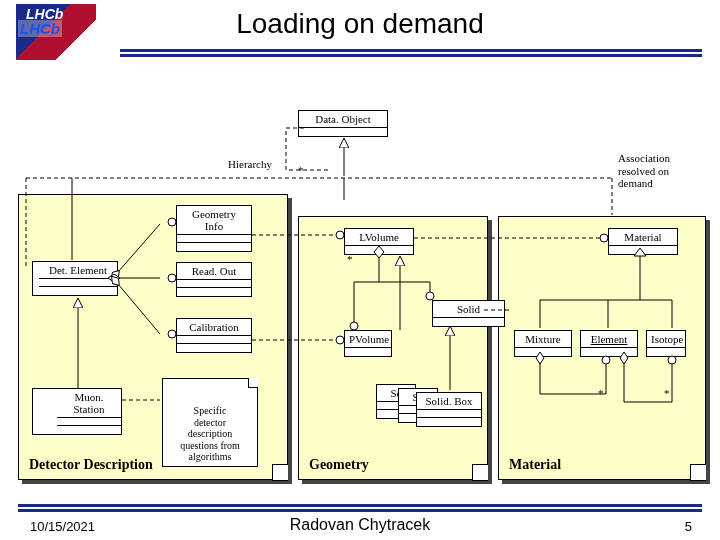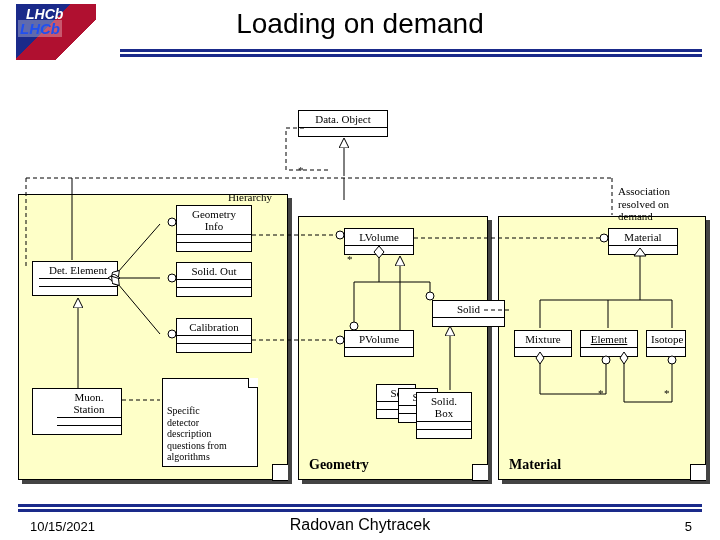--- a/index.html
+++ b/index.html
@@ -28,22 +28,22 @@
   .panel-fold { position: absolute; right: -1px; bottom: -1px; width: 16px; height: 16px; background: #fff; border-left: 1px solid #000; border-top: 1px solid #000; }
   .panel-fold::after { content:''; position:absolute; left:-1px; top:-1px; width:16px; height:16px; border-bottom:1px solid #000; border-right: none; transform: skew(0); }
   .panel-title { position: absolute; left: 10px; bottom: 6px; font-family: "Comic Sans MS", cursive; font-weight: bold; font-size: 14px; }
   
   
   .cbox { position: absolute; background: #fff; border: 1px solid #000; font-family: "Comic Sans MS", cursive; font-size: 11px; text-align: center; }
   .cbox .hdr { border-bottom: 1px solid #000; padding: 2px 4px; line-height: 1.1; }
   .cbox .sec { border-bottom: 1px solid #000; height: 8px; }
   .cbox .sec:last-child { border-bottom: none; }
   
-  .note { position: absolute; font-family: "Comic Sans MS", cursive; font-size: 11px; line-height: 1.15; margin-top: 33px; }
-  .notebox { position: absolute; background: #fff; border: 1px solid #000; font-family: "Comic Sans MS", cursive; font-size: 10px; padding: 3px 4px; line-height: 1.15; }
+  .note { position: absolute; font-family: "Comic Sans MS", cursive; font-size: 11px; line-height: 1.15; }
+  .notebox { position: absolute; background: #fff; border: 1px solid #000; font-family: "Comic Sans MS", cursive; font-size: 10px; text-align: center; padding: 3px 4px; line-height: 1.15; }
   .notebox .fold2 { position:absolute; right:-1px; top:-1px; width:10px; height:10px; background:#fff; border-left:1px solid #000; border-bottom:1px solid #000;}
   .aster { position: absolute; font-family: "Comic Sans MS", cursive; font-size: 11px; }
   
   
   svg.over { position:absolute; overflow: visible; }
 </style>
 </head>
 <body>
 
 <div class="logo">
@@ -53,20 +53,21 @@
 
 <div class="title-bar">
   <span class="title-text">Loading on demand</span>
 </div>
 <div class="title-line top"></div>
 <div class="title-line bot"></div>
 
 <div class="panel-shadow" style="left:22px; top:198px; width:270px; height:286px;"></div>
 <div class="panel" style="left:18px; top:194px; width:270px; height:286px;">
   <div class="panel-fold"></div>
+  <div class="panel-title">Detector Description</div>
 </div>
 
 <div class="panel-shadow" style="left:302px; top:220px; width:190px; height:264px;"></div>
 <div class="panel" style="left:298px; top:216px; width:190px; height:264px;">
   <div class="panel-fold"></div>
   <div class="panel-title">Geometry</div>
 </div>
 
 <div class="panel-shadow" style="left:502px; top:220px; width:208px; height:264px;"></div>
 <div class="panel" style="left:498px; top:216px; width:208px; height:264px;">
@@ -104,37 +105,37 @@
   <div class="sec"></div>
 </div>
 
 <div class="cbox" style="left:32px; top:261px; width:86px;padding-left:6px;">
   <div class="hdr">Det. Element</div>
   <div class="sec"></div>
     <div class="sec"></div>
 </div>
 
 <div class="cbox" style="left:176px; top:262px; width:76px;">
-  <div class="hdr">Solid. Out</div>
+  <div class="hdr">Read. Out</div>
   <div class="sec"></div>
     <div class="sec"></div>
 </div>
 
 <div class="cbox" style="left:432px; top:300px; width:73px;">
   <div class="hdr">Solid</div>
   <div class="sec"></div>
 </div>
 
 <div class="cbox" style="left:176px; top:318px; width:76px;">
   <div class="hdr">Calibration</div>
   <div class="sec"></div>
     <div class="sec"></div>
 </div>
 
-<div class="cbox" style="left:344px; top:330px; width:70px;">
+<div class="cbox" style="left:344px; top:330px; width:48px;">
   <div class="hdr">PVolume</div>
   <div class="sec"></div>
 </div>
 
 <div class="cbox" style="left:514px; top:330px; width:58px;">
   <div class="hdr">Mixture</div>
   <div class="sec"></div>
 </div>
 
 <div class="cbox" style="left:580px; top:330px; width:58px;text-decoration:underline;">
@@ -158,21 +159,21 @@
 <div class="cbox" style="left:376px; top:384px; width:40px;">
   <div class="hdr">Sc</div>
   <div class="sec"></div>
     <div class="sec"></div>
 </div>
 <div class="cbox" style="left:398px; top:388px; width:40px;">
   <div class="hdr">Sc</div>
   <div class="sec"></div>
     <div class="sec"></div>
 </div>
-<div class="cbox" style="left:416px; top:392px; width:56px;">
+<div class="cbox" style="left:416px; top:392px; width:66px;">
   <div class="hdr">Solid. Box</div>
   <div class="sec"></div>
     <div class="sec"></div>
 </div>
 
 <div class="notebox" style="left:162px; top:378px; width:96px; white-space:pre-line;">
   <div class="fold2"></div>
   <span>Specific
 detector
 description

